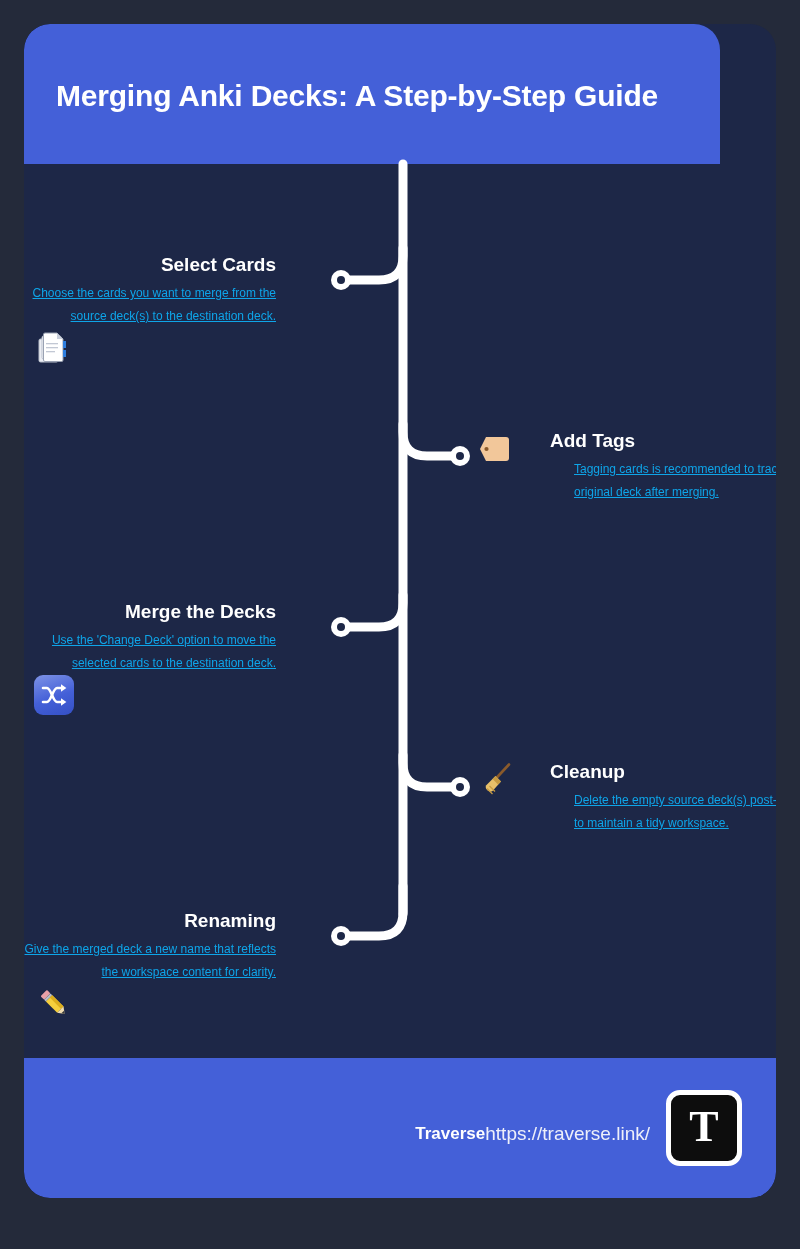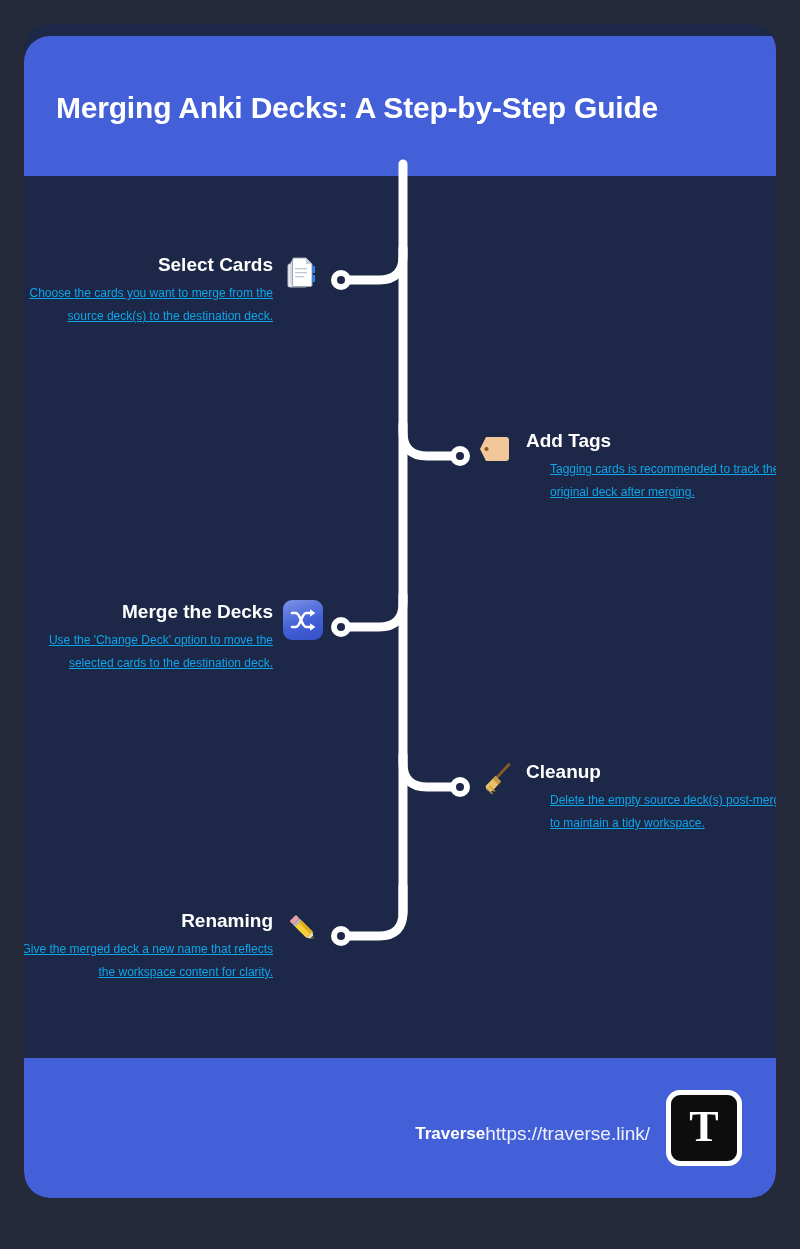--- a/index.html
+++ b/index.html
@@ -22,22 +22,22 @@
     height: 1174px;
     border-radius: 26px;
     background: #1d2747;
     overflow: hidden;
   }
 
   
   .header {
     position: absolute;
     left: 0;
-    top: 12px;
-    width: 776px;
+    top: 0;
+    width: 696px;
     height: 140px;
     background: #4460d8;
     border-top-left-radius: 26px;
     border-top-right-radius: 26px;
   }
   .header-title {
     position: absolute;
     left: 32px;
     top: 54px;
     width: 700px;
@@ -61,26 +61,27 @@
   
   .step {
     position: absolute;
   }
   .step-inner {
     display: flex;
     align-items: flex-start;
   }
 
   .step.left .step-inner {
-    flex-direction: row;
-    justify-content: center;
+    flex-direction: column;
+    justify-content: space-between;
   }
   .step.right .step-inner {
     flex-direction: row;
     justify-content: flex-start;
+    gap: 24px;
   }
 
   .step-text-block {
     display: flex;
     flex-direction: column;
   }
   .step.left .step-text-block {
     align-items: flex-end;
     text-align: right;
   }

